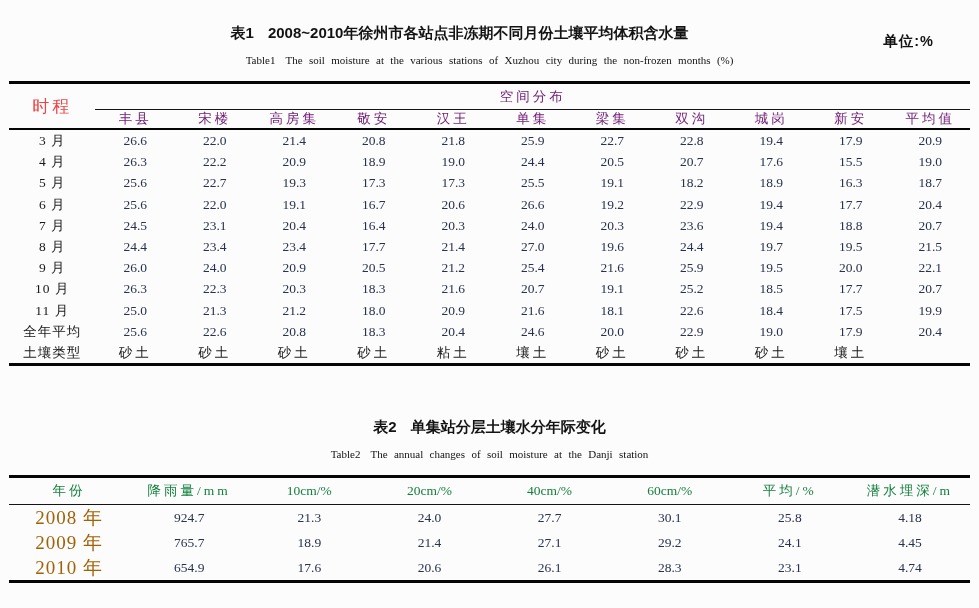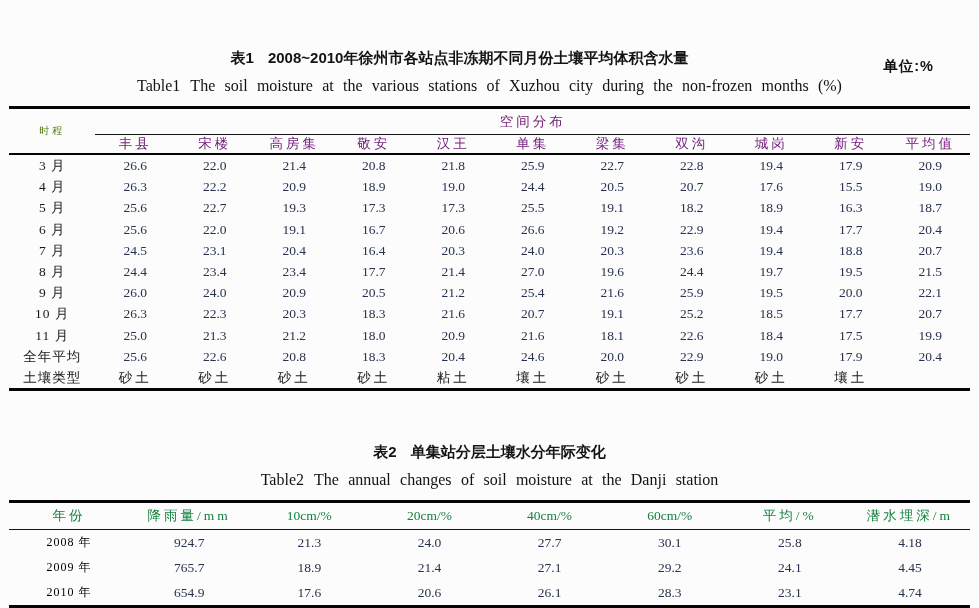--- a/index.html
+++ b/index.html
@@ -18,70 +18,70 @@
     font-family:"Liberation Sans","DejaVu Sans",sans-serif;
     font-weight:bold;
     font-size:15px;
     color:#131313;
     text-align:center;
     position:relative;
     line-height:18px;
   }
   .cap-zh .cap-label { margin-right:14px; }
   .cap-en {
-    font-size:16px;
+    font-size:11px;
     color:#121212;
     text-align:center;
     line-height:17px;
     word-spacing:0.33em;
     margin-top:10px;
   }
   .cap-en .cap-label { margin-right:10px; }
   .unit {
     position:absolute;
     right:36px; top:8px;
     font-family:"Liberation Sans","DejaVu Sans",sans-serif;
     font-weight:bold;
     font-size:14.5px;
     color:#131313;
     letter-spacing:1px;
   }
-  .t1-caption { margin-top:49px; padding-left:50px; padding-right:110px; }
+  .t1-caption { margin-top:24px; padding-left:50px; padding-right:110px; }
   .t2-caption { margin-top:52px; }
 
   
   table {
     border-collapse:collapse;
     table-layout:fixed;
     width:961px;
     margin:0 auto;
   }
   th, td {
     font-weight:normal;
     text-align:center;
     padding:0;
     white-space:nowrap;
     overflow:hidden;
   }
   .zh { letter-spacing:3px; color:#701a75; font-size:13.5px; }
   td { font-size:13.5px; color:#28324e; }
 
   #table1 { margin-top:12px; border-top:3.5px solid #050505; border-bottom:3px solid #050505; }
-  #table1 th.time-col { letter-spacing:3px; font-size:10px; color:#4d7c0f; }
+  #table1 th.time-col { letter-spacing:3px; font-size:17px; color:#ef4444; }
   #table1 th.group-col { height:27px; font-size:13.5px; border-bottom:1.5px solid #141414; }
   #table1 tr.station-row th { height:14px; border-bottom:2.5px solid #050505; }
   #table1 th.time-col { border-bottom:2.5px solid #050505; }
   #table1 tbody td, #table1 tbody th { height:21.2px; line-height:21.2px; }
   #table1 tbody th { letter-spacing:1px; color:#191919; font-size:13.5px; }
   #table1 tbody td.zh { color:#191919; }
 
   #table2 { margin-top:12px; border-top:3px solid #050505; border-bottom:3.5px solid #050505; }
   #table2 thead th { height:28px; border-bottom:1.5px solid #141414; font-size:13.5px; color:#15803d; }
   #table2 tbody td, #table2 tbody th { height:25px; line-height:25px; }
-  #table2 tbody th { color:#000000; font-size:12px; letter-spacing:1px; }
+  #table2 tbody th { color:#a16207; font-size:19px; letter-spacing:1px; }
 </style>
 </head>
 <body>
 
 <div class="page">
 
   <div class="cap-zh t1-caption">
     <span class="cap-label">表1</span><span>2008~2010年徐州市各站点非冻期不同月份土壤平均体积含水量</span>
     <span class="unit">单位:%</span>
   </div>

